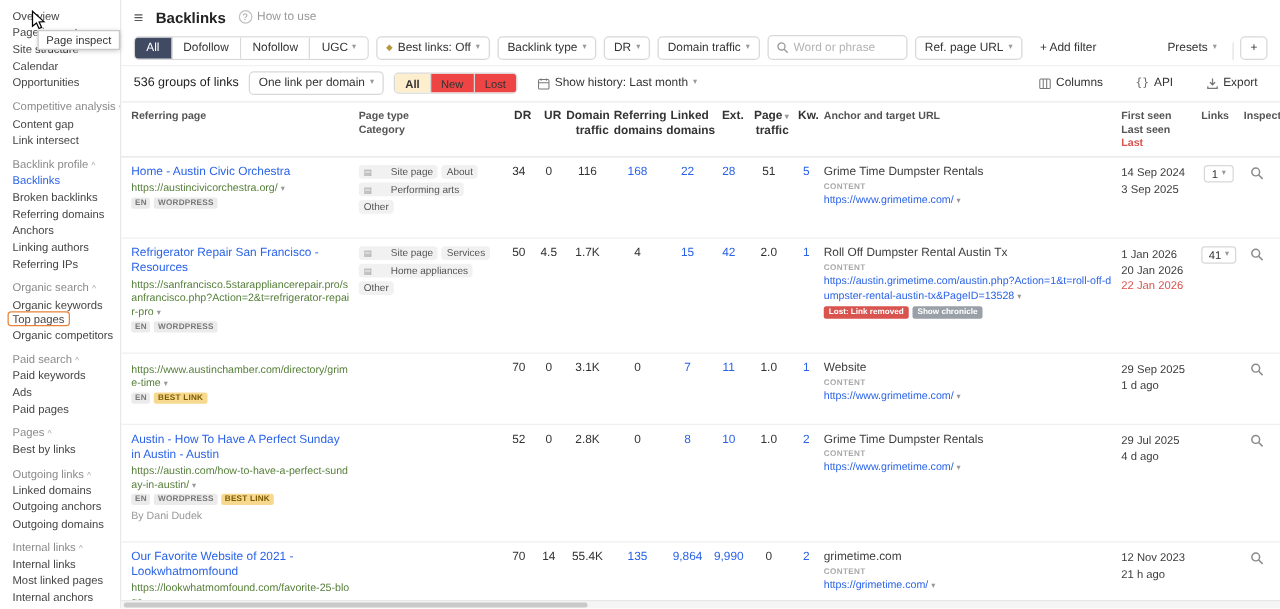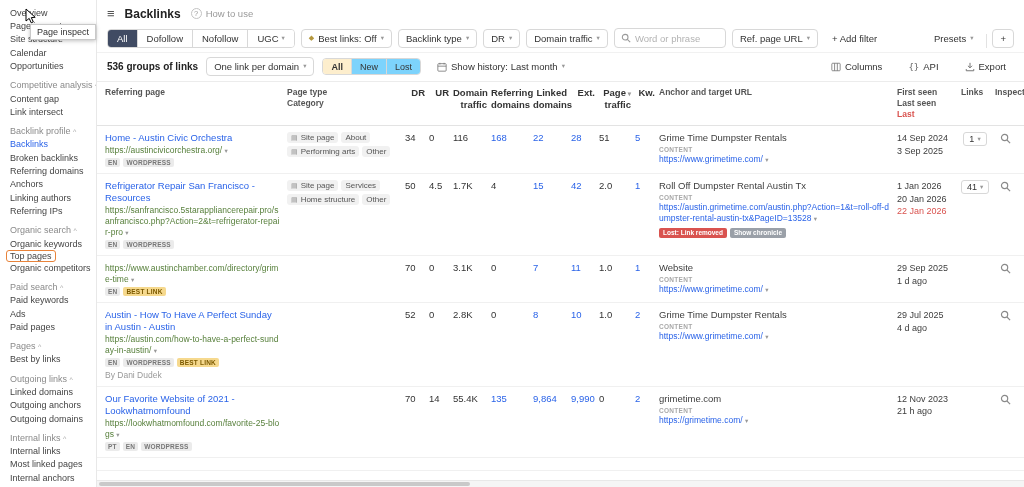--- a/index.html
+++ b/index.html
@@ -35,53 +35,53 @@
   .seg-btn:last-child{border-right:none}
   .seg-btn.active{background:var(--filter_active);color:#fff}
   .dropdowns{display:inline-flex;gap:6px}
   .search{display:inline-flex;align-items:center;gap:4px;border:1px solid #d8d8d8;border-radius:4px;padding:0 6px;height:20px;width:112px;background:#fff}
   .search input{border:none;outline:none;width:100%;font:inherit;font-size:9.5px;color:#333}
   .search input::placeholder{color:#b3b3b3}
   .fb-right{margin-left:auto;display:inline-flex;align-items:flex-end}
   .vdiv{width:1px;height:14px;background:#e2e2e2;margin:0 5px}
 
   .toolbar{flex:none;display:flex;align-items:center;gap:8px;padding:4px 10px 5px;border-bottom:1px solid #ececec}
-  .count{font-weight:bold;font-size:10px;color:#222}
+  .count{font-weight:normal;font-size:10px;color:#222}
   .hist{display:inline-flex;border:1px solid #d8d8d8;border-radius:4px;overflow:hidden}
-  .hist-btn{font:inherit;font-size:9px;padding:2.5px 8px;background:#7dd3fc;border:none;border-right:1px solid #d8d8d8;color:#333;cursor:pointer}
+  .hist-btn{font:inherit;font-size:9px;padding:2.5px 8px;background:#ef4444;border:none;border-right:1px solid #d8d8d8;color:#333;cursor:pointer}
   .hist-btn:last-child{border-right:none}
   .hist-btn.active{background:var(--history_active_bg);font-weight:bold}
   .tb-right{margin-left:auto;display:inline-flex;gap:10px;align-items:flex-end}
   .mono{font-family:"DejaVu Sans Mono",monospace;font-size:9px;color:#666}
   .icon-svg{display:inline-flex;align-items:center}
 
   
   .grid{display:grid;grid-template-columns:182px 118px 24px 24px 38px 42px 38px 28px 36px 24px 238px 64px 34px 26px;padding-left:8px}
   .thead{flex:none;border-bottom:1px solid #e3e3e3;padding-top:5px;padding-bottom:5px;color:#555;font-weight:bold;font-size:8.5px}
   .th{padding-right:6px;cursor:pointer}
   .th.num{text-align:right;padding-right:4px}
   .th-line{line-height:1.3}
   .th-line.red{color:var(--red)}
   .tbody{flex:1;overflow:hidden}
-  .tr{border-bottom:1px solid #f0f0f0;padding-top:6px;padding-bottom:6px;font-size:9px;align-items:start}
+  .tr{border-bottom:1px solid #f0f0f0;padding-top:6px;padding-bottom:16px;font-size:9px;align-items:start}
   .td{padding-right:6px}
-  .num{text-align:left;padding-right:4px;color:#333;font-size:9.5px}
+  .num{text-align:center;padding-right:4px;color:#333;font-size:9.5px}
   .num.link{color:var(--link)}
   .ref-title{display:block;color:var(--link);text-decoration:none;line-height:1.25;font-size:9.5px;cursor:pointer}
   .ref-url{color:var(--url_green);font-size:8.5px;line-height:1.3;word-break:break-all;margin-top:1px;cursor:pointer}
   .tags{margin-top:2px;display:flex;gap:3px;flex-wrap:wrap}
   .chip{background:#ebebeb;color:#777;font-size:6.5px;font-weight:bold;padding:1px 3px;border-radius:2px;letter-spacing:.2px}
   .chip.best{background:#f6d98e;color:#7c5a00}
   .badge-row{margin-top:3px;display:flex;gap:3px;flex-wrap:wrap}
   .badge{font-size:6.5px;font-weight:bold;padding:1.5px 4px;border-radius:2px;color:#fff;white-space:nowrap}
   .badge.red{background:var(--red)}
   .badge.dark{background:#9aa0a8}
   .byline{margin-top:3px;color:#999;font-size:8.5px}
   .pt-group{display:flex;gap:3px;margin-bottom:3px;flex-wrap:wrap}
-  .pt-chip{display:inline-flex;align-items:center;gap:3px;background:#f1f1f1;color:#555;font-size:8px;padding:1px 4px;border-radius:3px;cursor:pointer}
+  .pt-chip{display:inline-flex;align-items:center;gap:15px;background:#f1f1f1;color:#555;font-size:8px;padding:1px 4px;border-radius:3px;cursor:pointer}
   .pt-icon{font-size:7px;color:#999}
   .anchor-text{color:#3d3d3d;font-size:9.5px;line-height:1.3}
   .anchor-content{color:#a8a8a8;font-size:6.5px;font-weight:bold;margin:2px 0 1px;letter-spacing:.3px}
   .anchor-url{color:var(--link);font-size:8.5px;line-height:1.3;word-break:break-all;cursor:pointer}
   .seen-line{font-size:9px;color:#3d3d3d;line-height:1.4}
   .seen-line.red{color:var(--red)}
   .td-links{text-align:center}
   .links-pill{display:inline-flex;align-items:center;gap:3px;border:1px solid #d8d8d8;border-radius:3px;padding:1px 5px;font-size:9px;cursor:pointer;background:#fff}
   .td-inspect{text-align:center;padding-top:1px}
   .mag{cursor:pointer;display:inline-flex}
@@ -345,21 +345,21 @@
                 <span class="pt-icon">▤</span>
                 <span>Site page</span>
               </span>
               <span class="pt-chip">
                 <span>Services</span>
               </span>
             </div>
             <div class="pt-group">
               <span class="pt-chip">
                 <span class="pt-icon">▤</span>
-                <span>Home structure</span>
+                <span>Home appliances</span>
               </span>
               <span class="pt-chip">
                 <span>Other</span>
               </span>
             </div>
           </div>
           <div class="td num">50</div>
           <div class="td num">4.5</div>
           <div class="td num">1.7K</div>
           <div class="td num">4</div>

